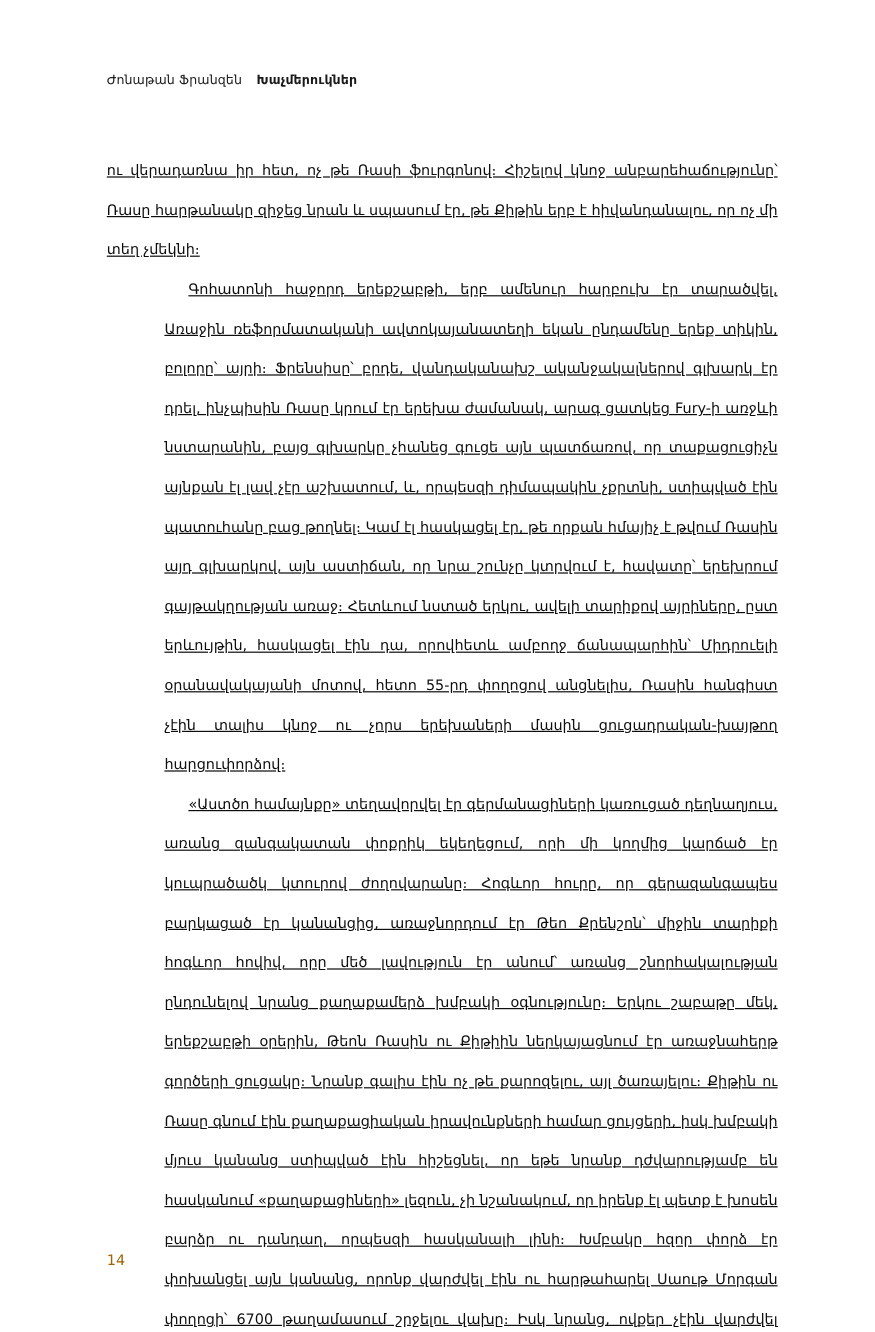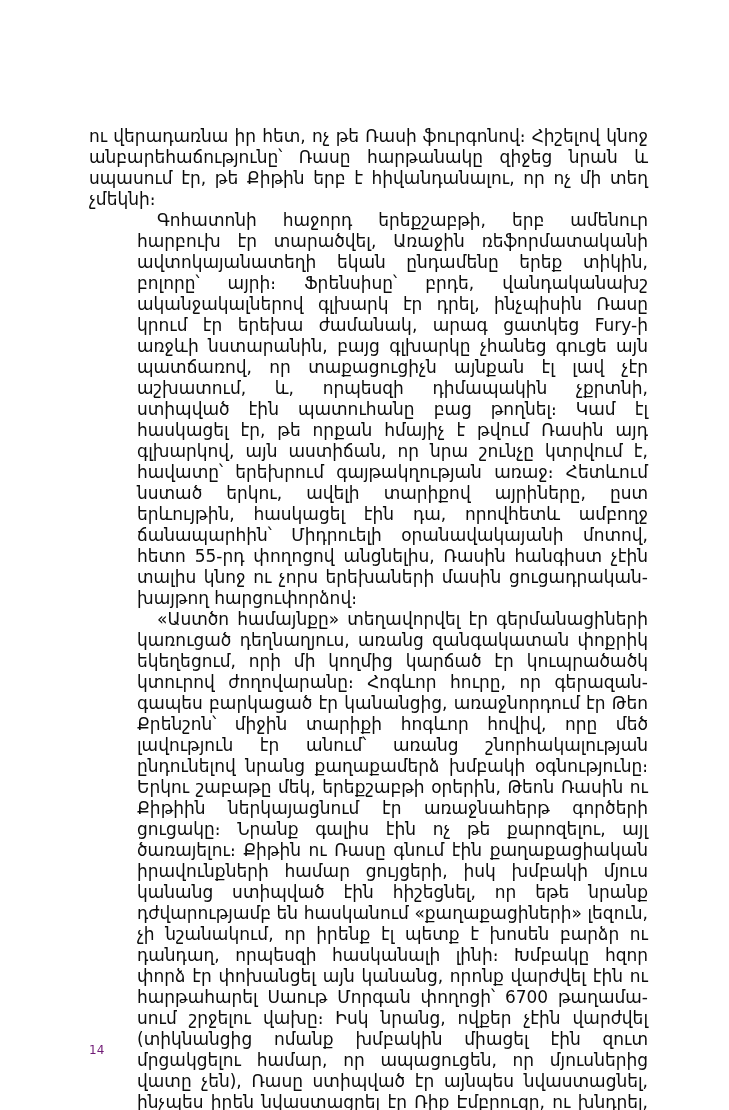--- a/index.html
+++ b/index.html
@@ -40,47 +40,51 @@
     font-weight: 700;
   }
   .textblock {
     position: absolute;
     left: 89px;
     top: 126px;
     width: 559px;
   }
   .para {
     margin: 0;
-    font-size: 17px;
-    line-height: 21px;
+    font-size: 12px;
+    line-height: 33px;
     color: #0d0d0d;
     text-align: justify;
     text-justify: inter-word;
     hyphens: manual;
     -webkit-hyphens: manual;
     word-spacing: -0.2px;
+    text-decoration: underline;
   }
   .para.indent {
     text-indent: 20px;
     margin-left: 48px;
   }
   .folio {
     position: absolute;
     left: 89px;
     top: 1042px;
     font-size: 12px;
     line-height: 16px;
-    color: #701a75;
+    color: #a16207;
   }
 </style>
 </head>
 <body>
 
 <div class="page">
 
+  <div class="running-head">
+    <span class="author">Ժոնաթան Ֆրանզեն</span><span class="sep"></span><span class="booktitle">Խաչմերուկներ</span>
+  </div>
 
   <div class="textblock">
     <p class="para">ու վերադառնա իր հետ, ոչ թե Ռասի ֆուրգոնով։ Հիշելով կնոջ անբարե­հաճությունը՝ Ռասը հարթանակը զիջեց նրան և սպասում էր, թե Քիթին երբ է հիվանդանալու, որ ոչ մի տեղ չմեկնի։</p>
     <p class="para indent">Գոհատոնի հաջորդ երեքշաբթի, երբ ամենուր հարբուխ էր տարածվել, Առաջին ռեֆորմատականի ավտոկայանատեղի եկան ընդամենը երեք տիկին, բոլորը՝ այրի։ Ֆրենսիսը՝ բրդե, վանդականախշ ականջակալներով գլխարկ էր դրել, ինչպիսին Ռասը կրում էր երեխա ժամանակ, արագ ցատ­կեց Fury-ի առջևի նստարանին, բայց գլխարկը չհանեց գուցե այն պատճա­ռով, որ տաքացուցիչն այնքան էլ լավ չէր աշխատում, և, որպեսզի դիմա­պակին չքրտնի, ստիպված էին պատուհանը բաց թողնել։ Կամ էլ հասկացել էր, թե որքան հմայիչ է թվում Ռասին այդ գլխարկով, այն աստիճան, որ նրա շունչը կտրվում է, հավատը՝ երեխրում գայթակղության առաջ։ Հետևում նստած երկու, ավելի տարիքով այրիները, ըստ երևույթին, հասկացել էին դա, որովհետև ամբողջ ճանապարհին՝ Միդրուելի օրանավակայանի մո­տով, հետո 55-րդ փողոցով անցնելիս, Ռասին հանգիստ չէին տալիս կնոջ ու չորս երեխաների մասին ցուցադրական-խայթող հարցուփորձով։</p>
     <p class="para indent">«Աստծո համայնքը» տեղավորվել էր գերմանացիների կառուցած դեղ­նաղյուս, առանց զանգակատան փոքրիկ եկեղեցում, որի մի կողմից կար­ճած էր կուպրածածկ կտուրով ժողովարանը։ Հոգևոր հուրը, որ գերազան­գապես բարկացած էր կանանցից, առաջնորդում էր Թեո Քրենշոն՝ միջին տարիքի հոգևոր հովիվ, որը մեծ լավություն էր անում՝ առանց շնորհա­կալության ընդունելով նրանց քաղաքամերձ խմբակի օգնությունը։ Երկու շաբաթը մեկ, երեքշաբթի օրերին, Թեոն Ռասին ու Քիթիին ներկայացնում էր առաջնահերթ գործերի ցուցակը։ Նրանք գալիս էին ոչ թե քարոզելու, այլ ծառայելու։ Քիթին ու Ռասը գնում էին քաղաքացիական իրավունքնե­րի համար ցույցերի, իսկ խմբակի մյուս կանանց ստիպված էին հիշեցնել, որ եթե նրանք դժվարությամբ են հասկանում «քաղաքացիների» լեզուն, չի նշանակում, որ իրենք էլ պետք է խոսեն բարձր ու դանդաղ, որպեսզի հասկանալի լինի։ Խմբակը հզոր փորձ էր փոխանցել այն կանանց, որոնք վարժվել էին ու հարթահարել Սաութ Մորգան փողոցի՝ 6700 թաղամա­սում շրջելու վախը։ Իսկ նրանց, ովքեր չէին վարժվել (տիկնանցից ոմանք խմբակին միացել էին զուտ մրցակցելու համար, որ ապացուցեն, որ մյուս­ներից վատը չեն), Ռասը ստիպված էր այնպես նվաստացնել, ինչպես իրեն նվաստացրել էր Ռիք Էմբրուզը, ու խնդրել, որ այլևս չգան։</p>
   </div>
 
   <div class="folio">14</div>
 
 </div>

